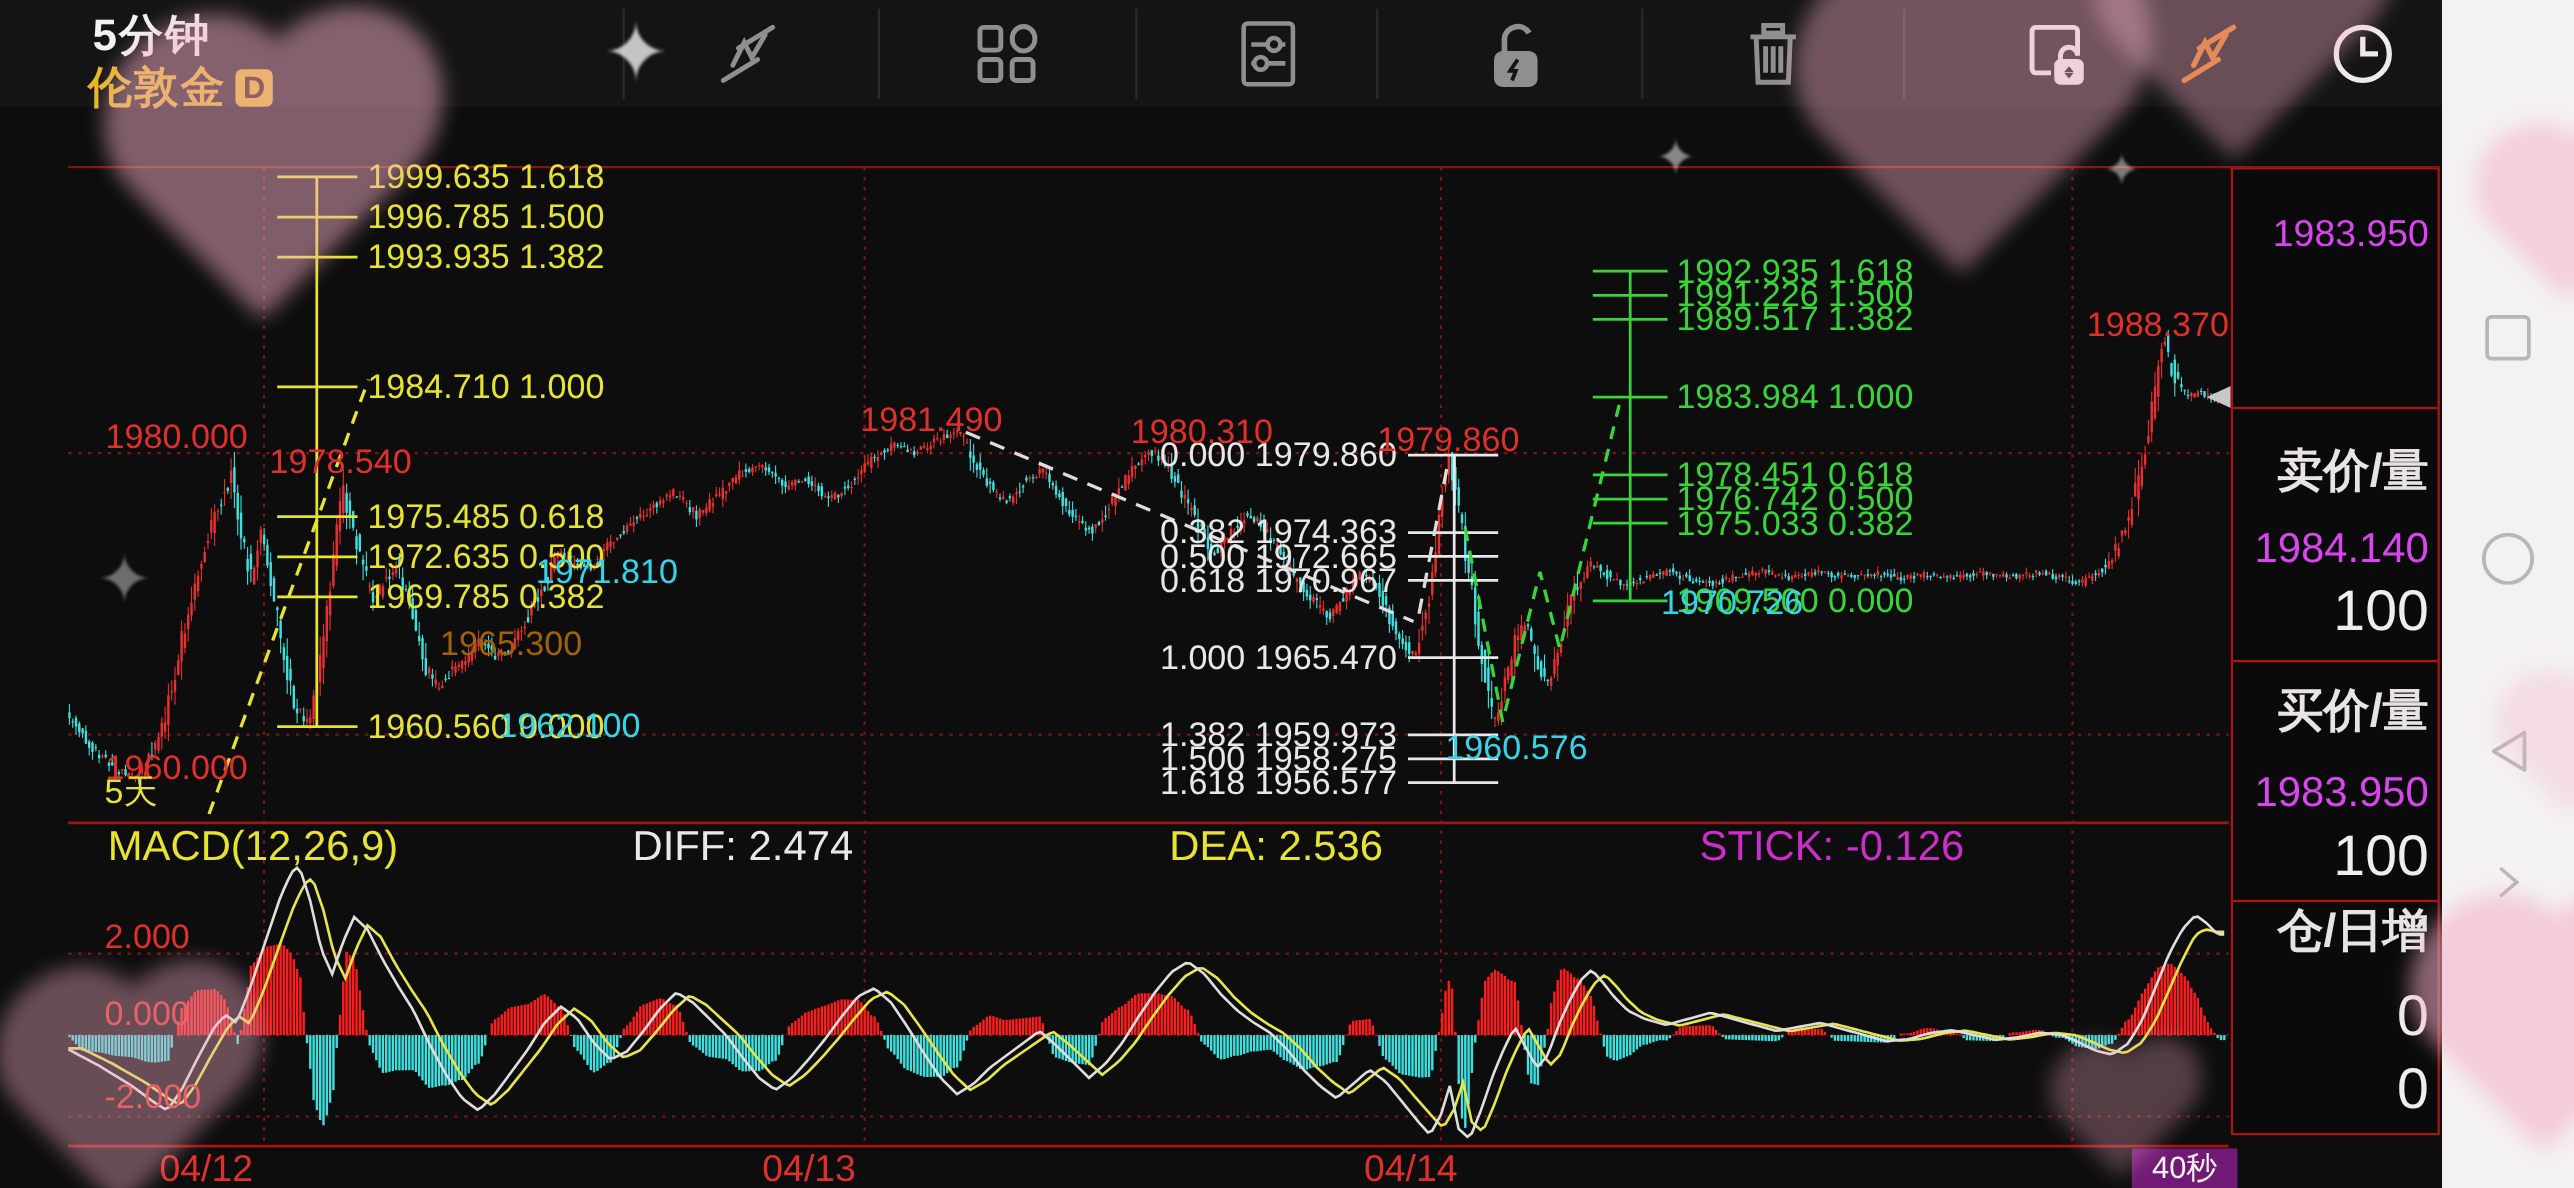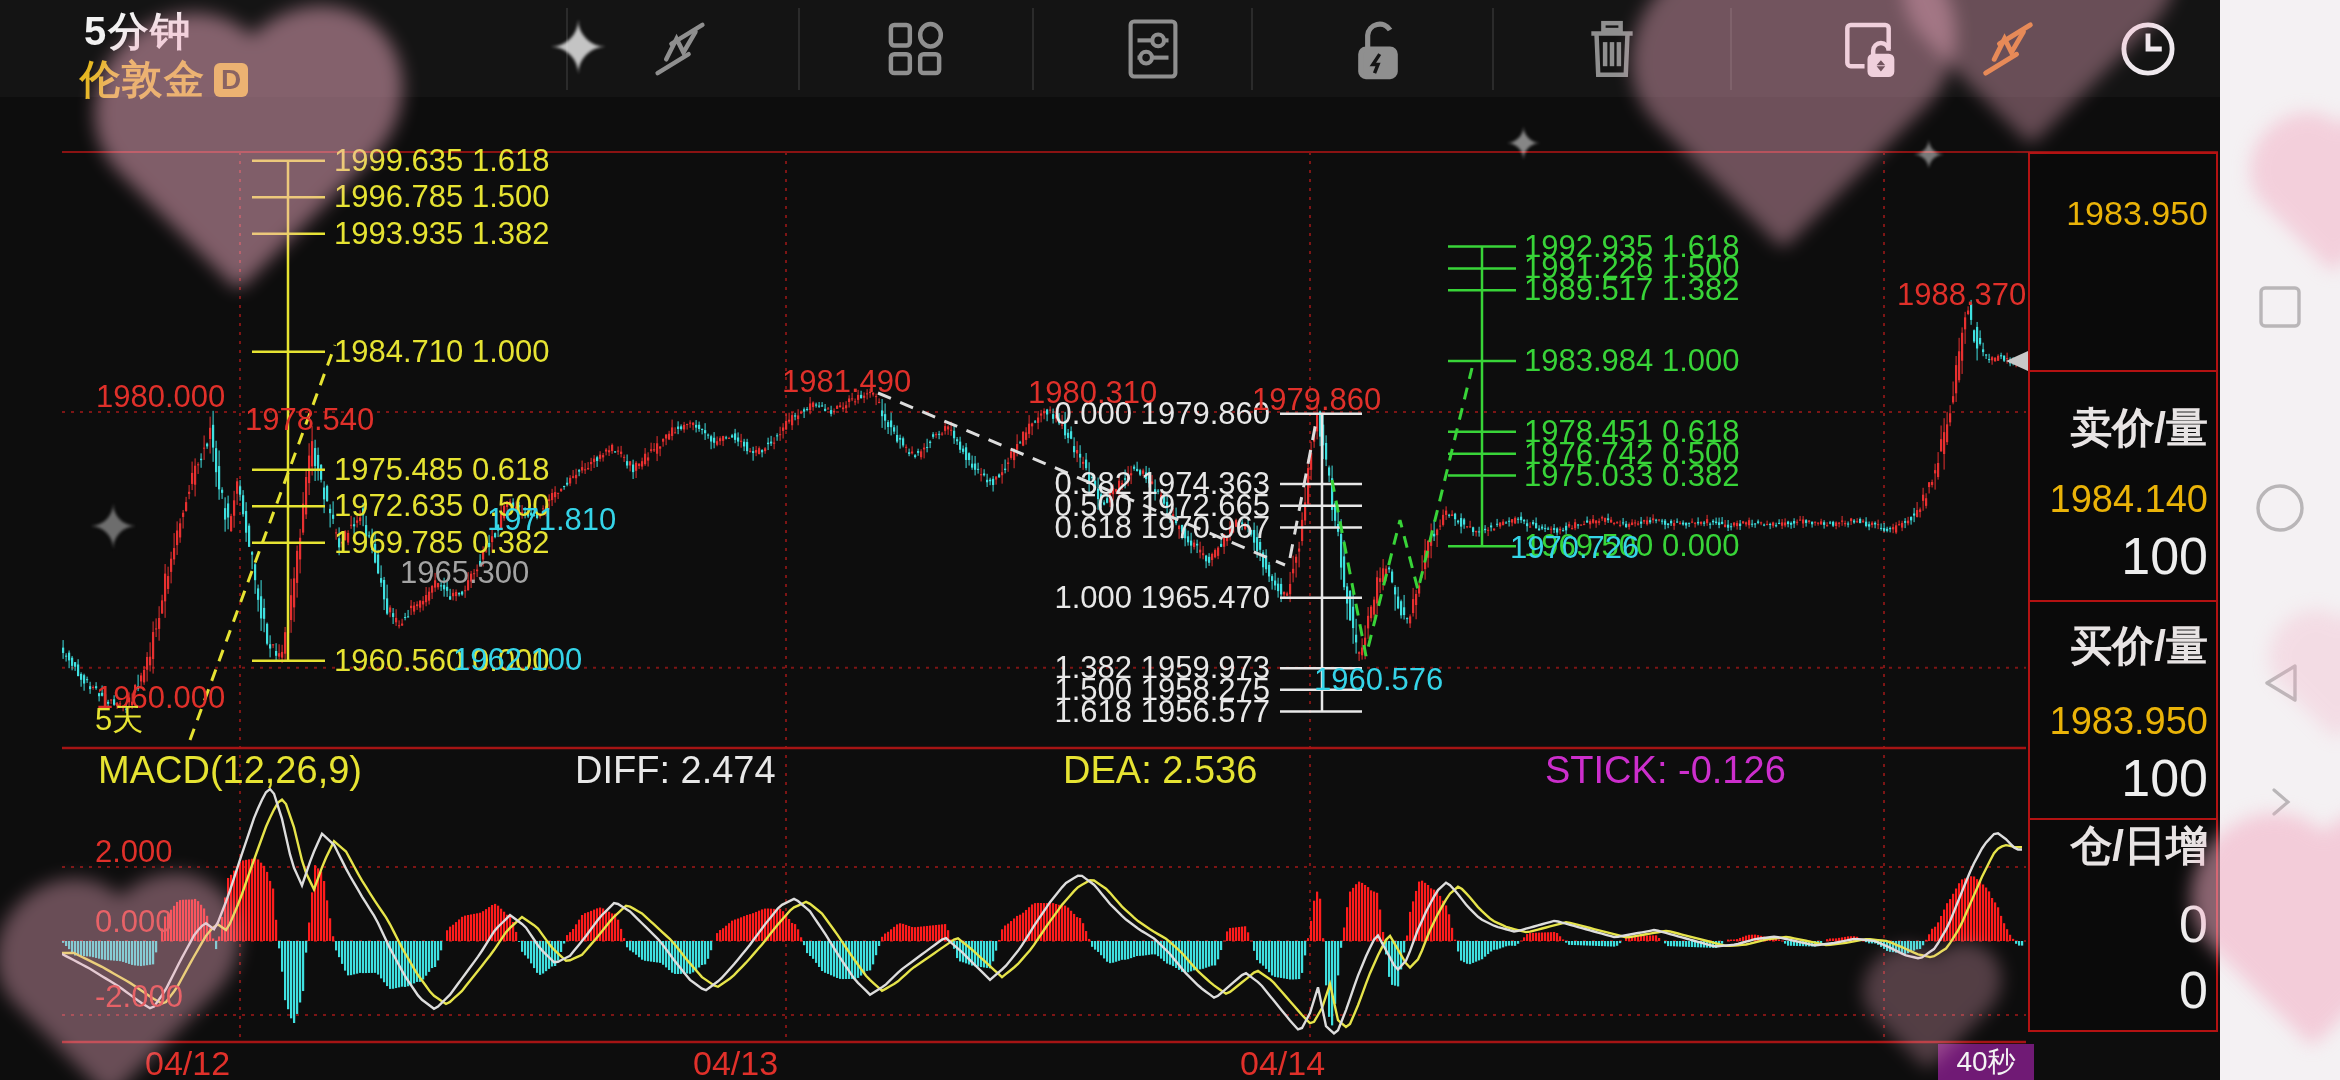--- a/index.html
+++ b/index.html
@@ -20,21 +20,21 @@
   
   .chart-label{position:absolute;font-size:31px;white-space:nowrap;z-index:20;line-height:34px;}
   .macd-head{position:absolute;top:749px;font-size:38px;white-space:nowrap;z-index:20;}
   .countdown{position:absolute;left:1938px;top:1044px;width:96px;height:36px;background:#701a75;
     color:#f4f4f4;font-size:28px;display:flex;align-items:center;justify-content:center;z-index:21;}
   
   #quote-panel{position:absolute;left:2028px;top:152px;width:190px;height:880px;background:#0a0a0a;
     border:2px solid #b31212;box-sizing:border-box;z-index:30;}
   .qp-div{position:absolute;left:0;width:100%;height:2px;background:#b31212;}
   .qp-text{position:absolute;right:8px;white-space:nowrap;}
-  .red{color:#eab308;}
+  .red{color:#d946ef;}
   .qp-label{color:#e8e4e4;font-size:42px;font-weight:bold;}
   
   #navbar{position:absolute;left:2220px;top:0;width:120px;height:1080px;background:#f4f1f3;z-index:40;}
   .nav-ic{position:absolute;left:50%;transform:translateX(-50%);color:#b9b6b8;}
   
   .heart{position:absolute;z-index:60;filter:blur(9px);pointer-events:none;}
   .heart .h{position:relative;width:100%;height:100%;transform:rotate(-45deg);background:#f3aec4;border-radius:0 0 0 8px;}
   .heart .h::before,.heart .h::after{content:"";position:absolute;background:#f3aec4;border-radius:50%;width:100%;height:100%;}
   .heart .h::before{top:-50%;left:0;}
   .heart .h::after{left:50%;top:0;}
@@ -2170,21 +2170,21 @@
       <div class="chart-label" style="color: rgb(56, 212, 56); top: 458.528px; left: 1524px;">1975.033 0.382</div>
       <div class="chart-label" style="color: rgb(56, 212, 56); top: 529.295px; left: 1524px;">1969.500 0.000</div>
       <div class="chart-label" style="color: rgb(224, 48, 42); top: 380px; left: 96px;">1980.000</div>
       <div class="chart-label" style="color: rgb(224, 48, 42); top: 633px; left: 96px; margin-top: 48px;">1960.000</div>
       <div class="chart-label" style="color: rgb(224, 48, 42); top: 403px; left: 245px;">1978.540</div>
       <div class="chart-label" style="color: rgb(224, 48, 42); top: 365px; left: 782px;">1981.490</div>
       <div class="chart-label" style="color: rgb(224, 48, 42); top: 376px; left: 1028px;">1980.310</div>
       <div class="chart-label" style="color: rgb(224, 48, 42); top: 383px; left: 1252px;">1979.860</div>
       <div class="chart-label" style="color: rgb(224, 48, 42); top: 278px; left: 1897px;">1988.370</div>
       <div class="chart-label" style="color: rgb(53, 212, 232); top: 503px; left: 487px;">1971.810</div>
-      <div class="chart-label" style="color: #a3a3a3; top: 556px; left: 400px;">1965.300</div>
+      <div class="chart-label" style="color: #a16207; top: 568px; left: 400px;">1965.300</div>
       <div class="chart-label" style="color: rgb(53, 212, 232); top: 643px; left: 453px;">1962.100</div>
       <div class="chart-label" style="color: rgb(53, 212, 232); top: 663px; left: 1314px;">1960.576</div>
       <div class="chart-label" style="color: rgb(53, 212, 232); top: 531px; left: 1510px;">1970.726</div>
       <div class="chart-label" style="color: rgb(230, 227, 50); top: 703px; left: 95px;">5天</div>
       <div class="chart-label" style="color: rgb(224, 48, 42); top: 835px; left: 95px;">2.000</div>
       <div class="chart-label" style="color: rgb(224, 48, 42); top: 905px; left: 95px;">0.000</div>
       <div class="chart-label" style="color: rgb(224, 48, 42); top: 980px; left: 95px;">-2.000</div>
       <div class="chart-label" style="left: 145px; top: 1046px; color: rgb(224, 48, 42); font-size: 34px;">04/12</div>
       <div class="chart-label" style="left: 693px; top: 1046px; color: rgb(224, 48, 42); font-size: 34px;">04/13</div>
       <div class="chart-label" style="left: 1240px; top: 1046px; color: rgb(224, 48, 42); font-size: 34px;">04/14</div>

